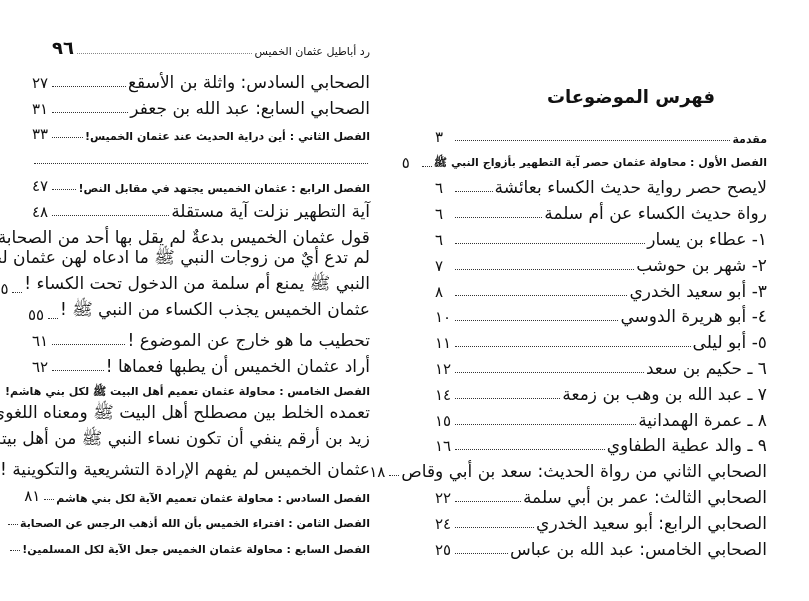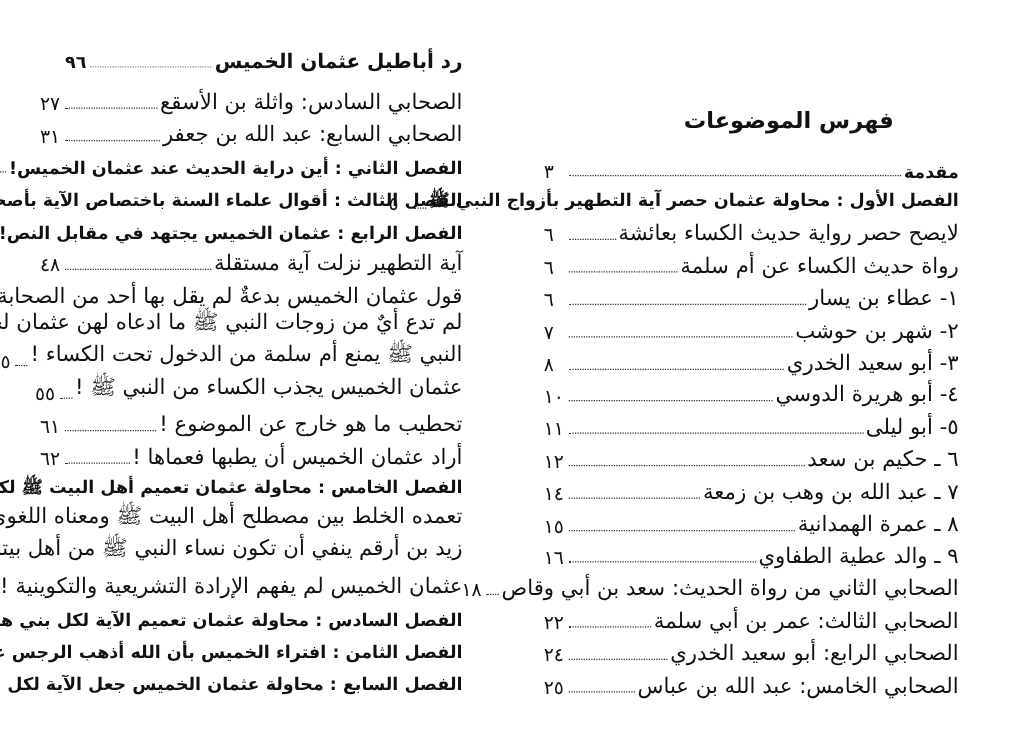--- a/index.html
+++ b/index.html
@@ -8,38 +8,38 @@
     font-family: "DejaVu Sans", sans-serif; color: #111;
   }
   .page { position: absolute; top: 0; height: 601px; direction: rtl; }
   .page-left { left: 0; width: 405px; }
   .page-right { left: 405px; width: 404px; }
 
   .running-head {
     position: absolute; top: 36px; left: 52px; width: 318px; height: 22px;
     display: flex; align-items: flex-end; direction: rtl;
   }
-  .running-title { font-size: 16px; font-weight: bold; white-space: nowrap; }
+  .running-title { font-size: 11px; font-weight: normal; white-space: nowrap; }
   .running-dots { flex: 1; border-bottom: 1px dotted #888; margin: 0 3px 4px 3px; }
-  .running-num { font-size: 14px; font-weight: bold; white-space: nowrap; }
+  .running-num { font-size: 18px; font-weight: bold; white-space: nowrap; }
 
   .toc-title {
     position: absolute; top: 86px; left: 0; width: 310px; text-align: right;
     font-size: 18px; font-weight: bold; direction: rtl;
   }
 
   .toc-list { position: absolute; margin: 0; padding: 0; list-style: none; direction: rtl; }
   .page-left .toc-list { top: 66px; left: 32px; width: 338px; }
   .page-right .toc-list { top: 120px; left: 30px; width: 332px; }
 
   .toc-row {
     display: flex; align-items: flex-end; height: 25.8px; direction: rtl;
   }
   .toc-text { font-size: 17px; white-space: nowrap; }
-  .toc-row.bold .toc-text { font-weight: bold; font-size: 14px; }
+  .toc-row.bold .toc-text { font-weight: bold; font-size: 11px; }
   .toc-dots { flex: 1; border-bottom: 1.5px dotted #333; margin: 0 2px 5px 2px; min-width: 10px; }
   .toc-page { font-size: 15px; font-weight: normal; white-space: nowrap; min-width: 18px; text-align: left; }
 </style>
 </head>
 <body>
 
 <div class="page page-left">
   <div class="running-head">
     <span class="running-title">رد أباطيل عثمان الخميس</span>
     <span class="running-dots"></span>
@@ -55,21 +55,20 @@
         <span class="toc-text">الصحابي السابع: عبد الله بن جعفر</span>
         <span class="toc-dots"></span>
         <span class="toc-page">٣١</span>
       </li>
       <li class="toc-row bold">
         <span class="toc-text">الفصل الثاني : أين دراية الحديث عند عثمان الخميس!</span>
         <span class="toc-dots"></span>
         <span class="toc-page">٣٣</span>
       </li>
       <li class="toc-row bold">
-        <span class="toc-text">الفصل الثالث : أقوال علماء السنة باختصاص الآية بأصحاب الكساء</span>
         <span class="toc-dots"></span>
       </li>
       <li class="toc-row bold">
         <span class="toc-text">الفصل الرابع : عثمان الخميس يجتهد في مقابل النص!</span>
         <span class="toc-dots"></span>
         <span class="toc-page">٤٧</span>
       </li>
       <li class="toc-row">
         <span class="toc-text">آية التطهير نزلت آية مستقلة</span>
         <span class="toc-dots"></span>

